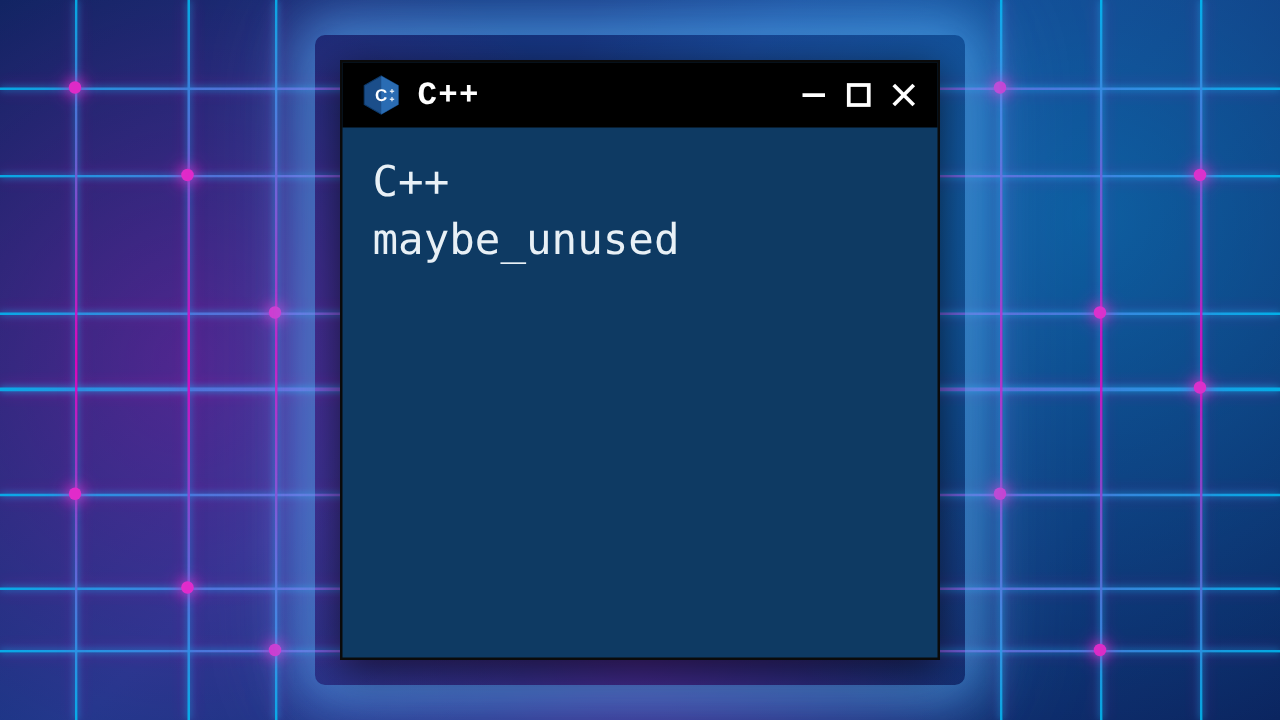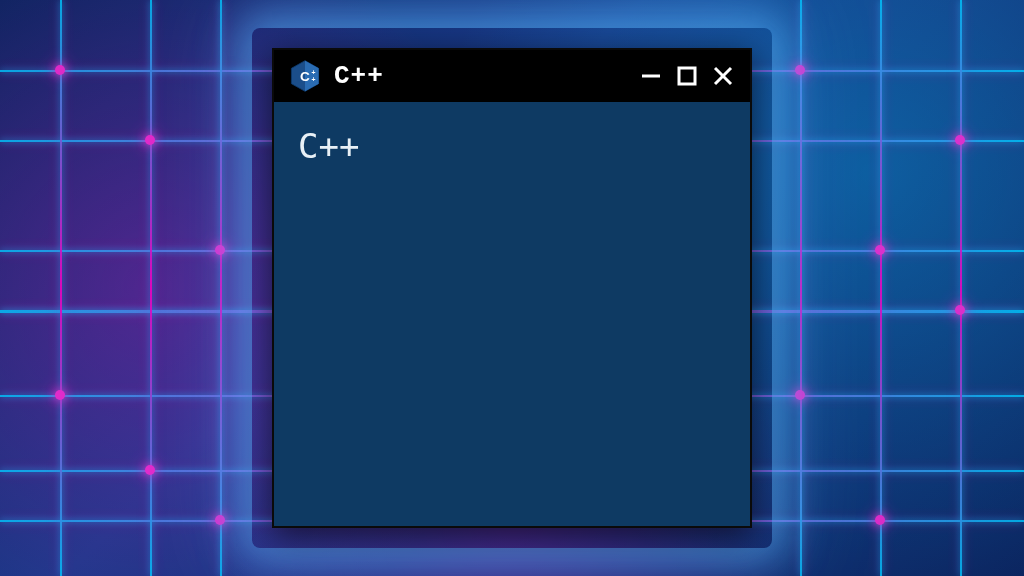--- a/index.html
+++ b/index.html
@@ -180,14 +180,15 @@
       <div class="ctrl">
         <svg width="22" height="22" viewBox="0 0 22 22">
           <line x1="3" y1="3" x2="19" y2="19" stroke="#fff" stroke-width="3"></line>
           <line x1="19" y1="3" x2="3" y2="19" stroke="#fff" stroke-width="3"></line>
         </svg>
       </div>
     </div>
   </div>
   <div class="client">
     <div class="code-line">C++</div>
+    <div class="code-line">maybe_unused</div>
   </div>
 </div>
 
 </body></html>

